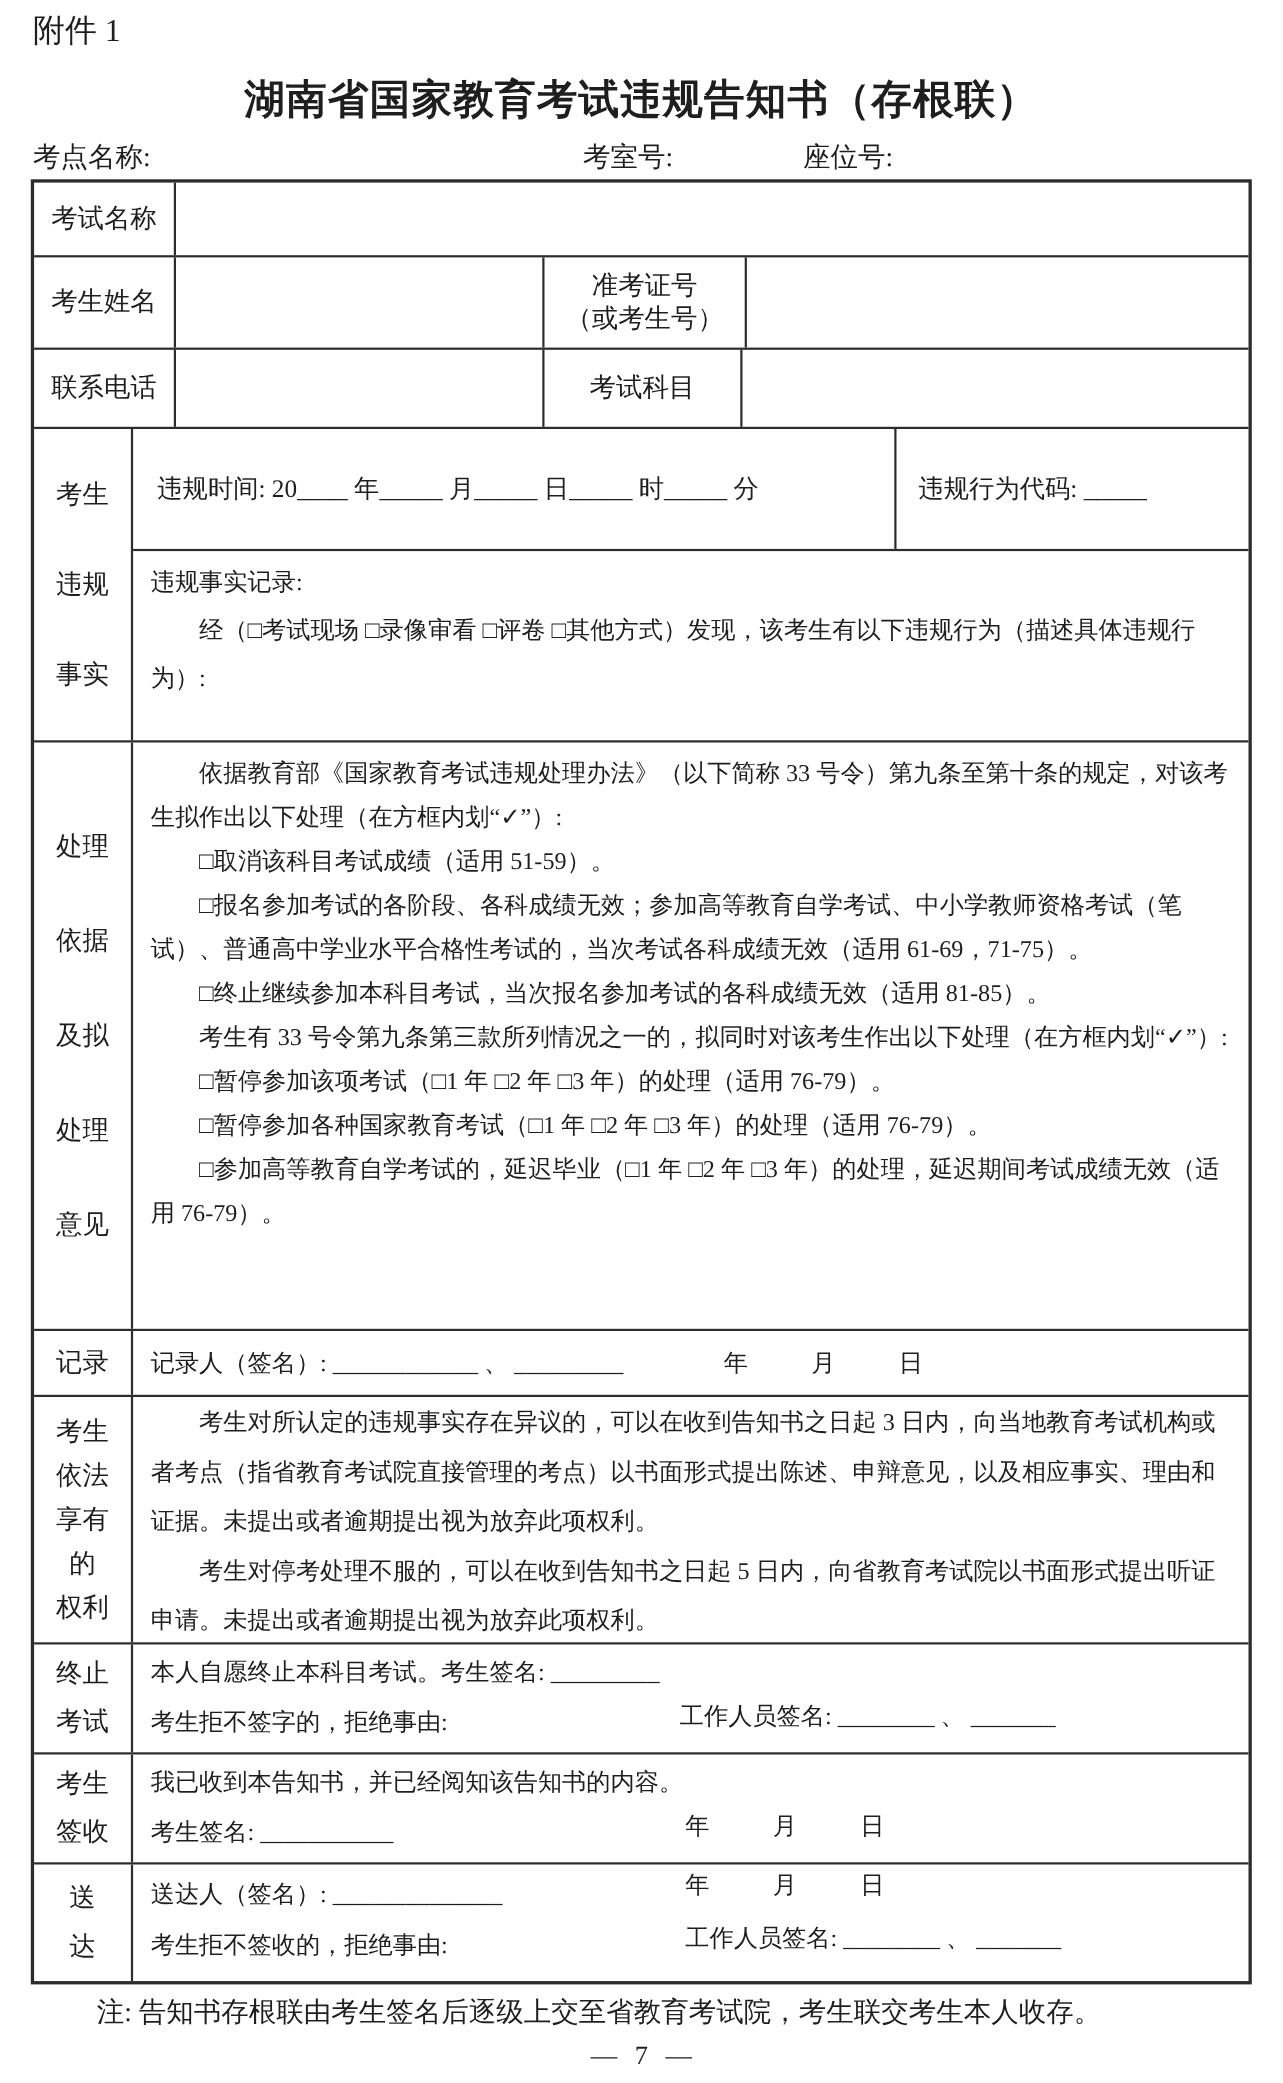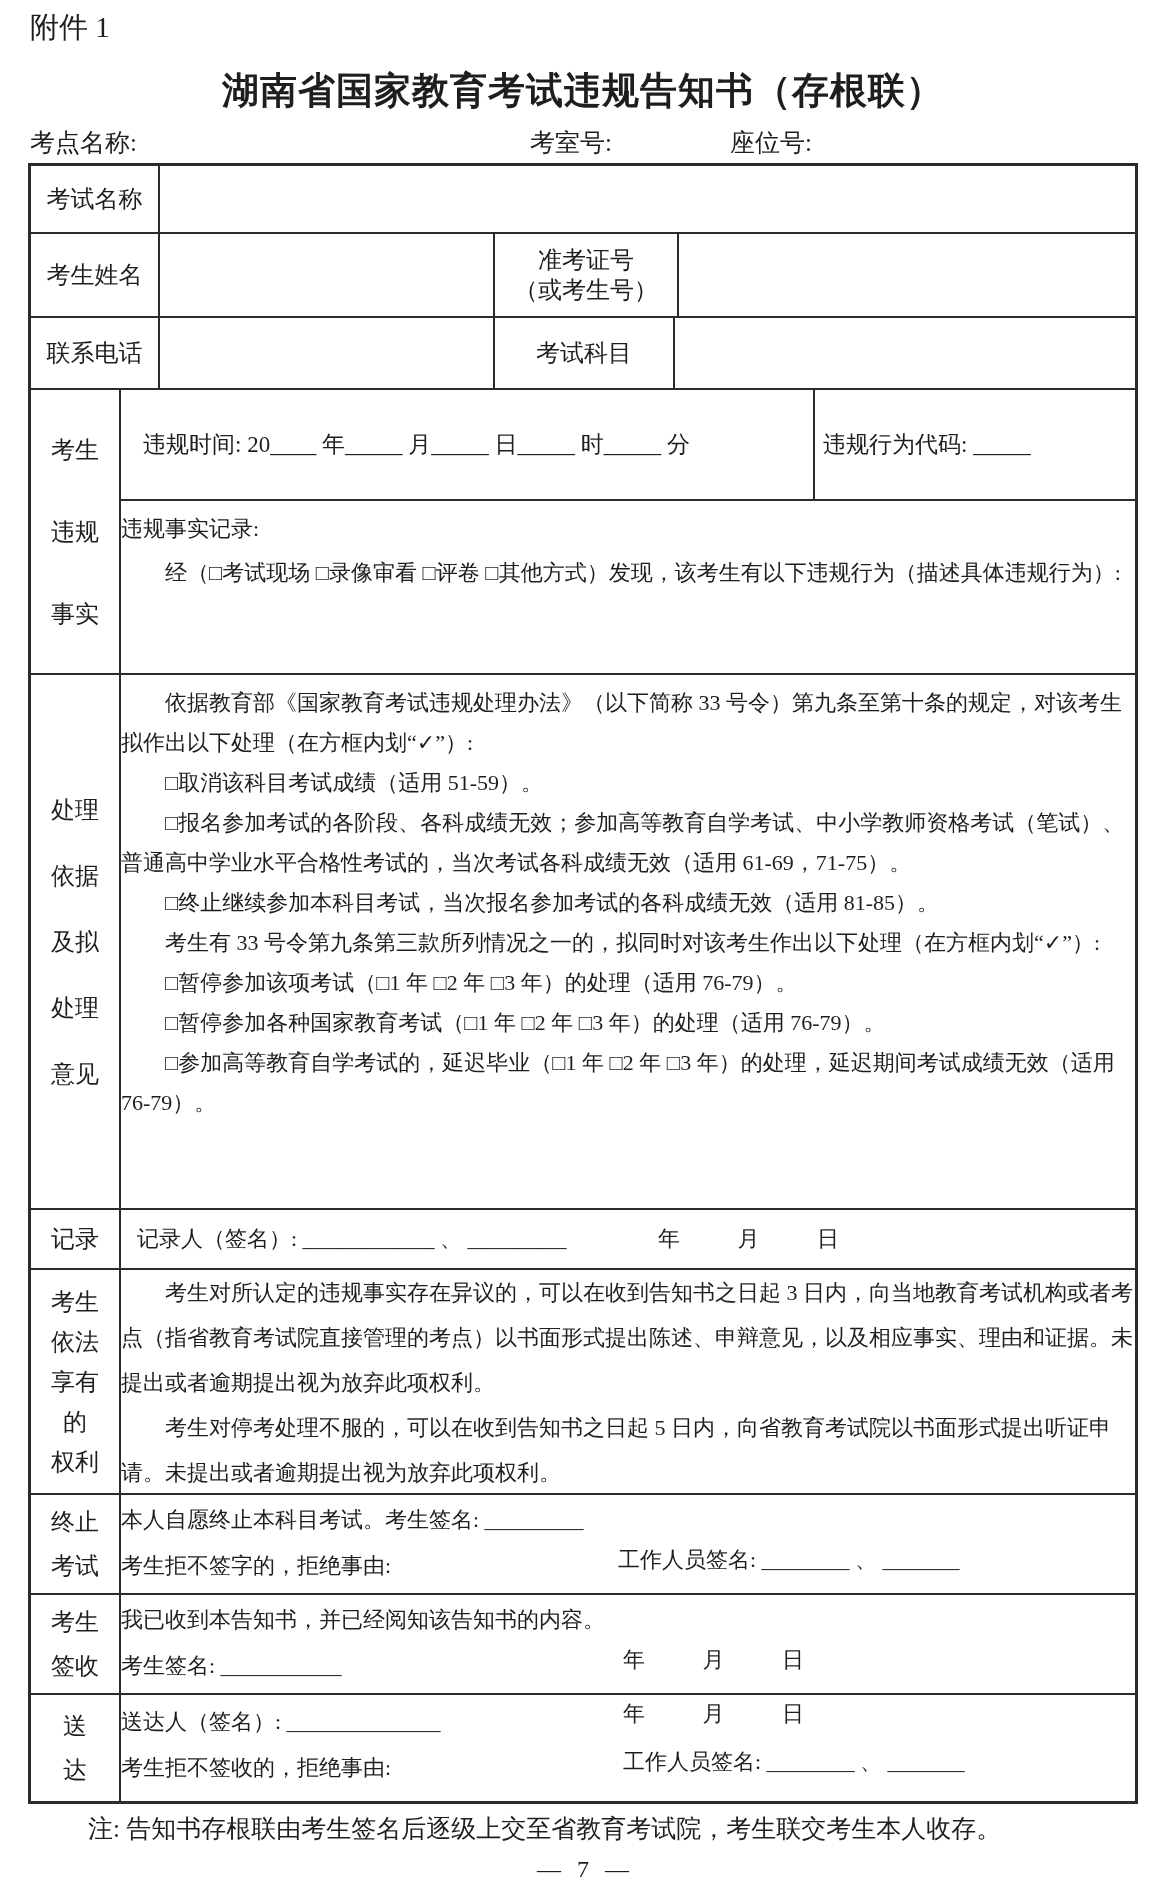--- a/index.html
+++ b/index.html
@@ -25,27 +25,27 @@
   .row { display:flex; border-bottom:2px solid #2c2c2c; box-sizing:border-box; }
   .row:last-child { border-bottom:none; }
   .lab {
     display:flex; flex-direction:column; align-items:center; justify-content:center;
     border-right:2px solid #2c2c2c; box-sizing:border-box;
     font-size:24px; text-align:center; flex:none; line-height:1.25;
   }
   .lab-w { width:129px; }
   .lab-n { width:90px; }
   .gap-lg { gap:52px; }
-  .gap-md { gap:36px; }
+  .gap-md { gap:56px; }
   .gap-sm { gap:14px; }
   .gap-xs { gap:10px; }
   .cell { box-sizing:border-box; position:relative; }
   .br { border-right:2px solid #2c2c2c; }
   .content { flex:1; }
-  .pad { padding:6px 0;font-family:Liberation Serif, serif; }
+  .pad { padding:6px 16px;font-family:Liberation Serif, serif; }
   p.para { margin:0; text-indent:2em; line-height:40px; }
   .rights-body p.para { line-height:45px; }
   .record-body p.para { line-height:46px; }
   .abs { position:absolute; white-space:nowrap; }
   .ymd { word-spacing:52px; }
   .note { position:absolute; left:88px; top:1812px; font-size:25px; }
   .pagenum { position:absolute; left:0; right:0; top:1856px; text-align:center; font-size:24px; word-spacing:10px; }
 </style>
 </head>
 <body>
@@ -87,21 +87,21 @@
 
     <div class="row" style="height:285px">
       <div class="lab lab-n gap-lg">
         <span>考生</span>
         <span>违规</span>
         <span>事实</span>
       </div>
       <div class="content" style="display:flex; flex-direction:column;">
         <div style="display:flex; height:111px; border-bottom:2px solid #2c2c2c; box-sizing:border-box;">
           <div class="cell br" style="flex:1; display:flex; align-items:center; padding-left:22px; font-size:23px;">违规时间: 20____ 年_____ 月_____ 日_____ 时_____ 分</div>
-          <div class="cell" style="width:320px; display:flex; align-items:center; padding-left:8px; font-size:23px;">违规行为代码: _____</div>
+          <div class="cell" style="width:320px; display:flex; align-items:center; padding-left:20px; font-size:23px;">违规行为代码: _____</div>
         </div>
         <div class="cell pad record-area" style="flex:1;">
           <div style="line-height:44px;">违规事实记录:</div>
           <p class="para" style="line-height:44px;">经（□考试现场 □录像审看 □评卷 □其他方式）发现，该考生有以下违规行为（描述具体违规行为）:</p>
         </div>
       </div>
     </div>
 
     <div class="row" style="height:535px">
       <div class="lab lab-n gap-md">

